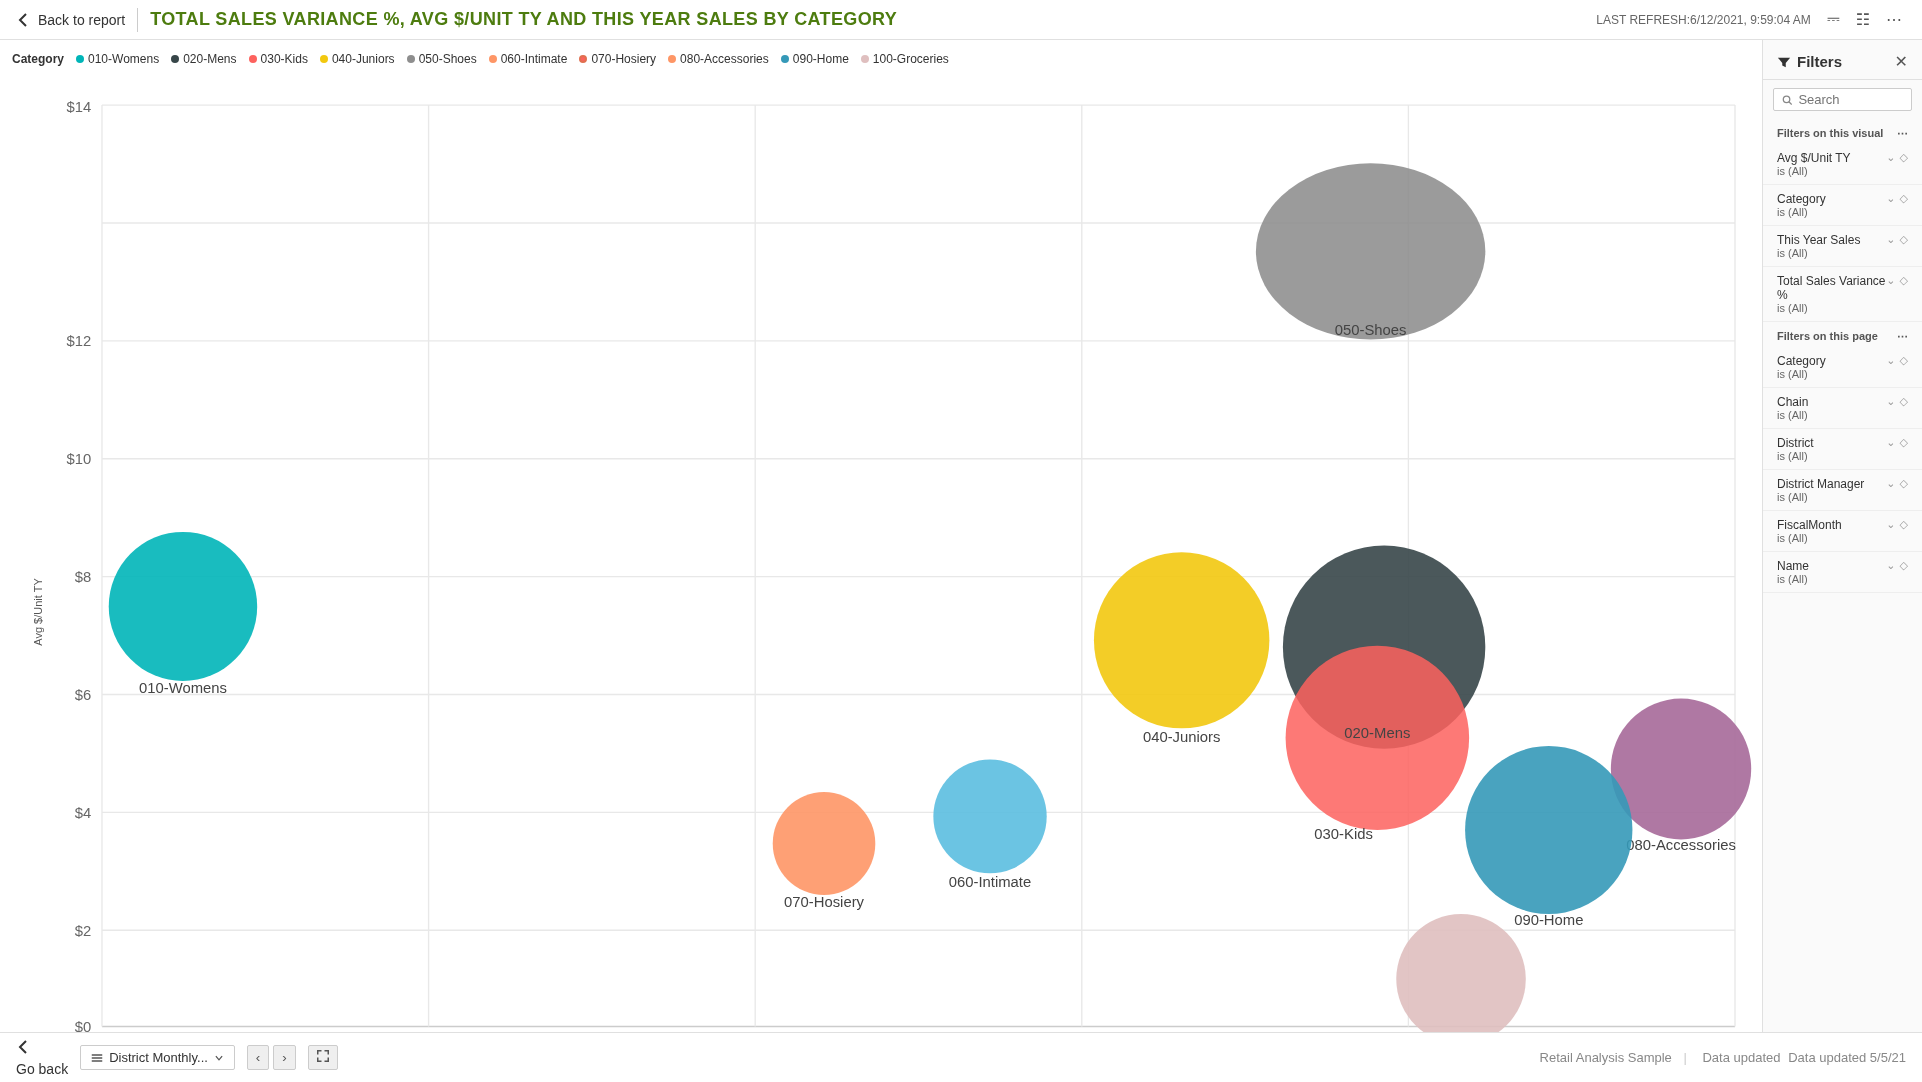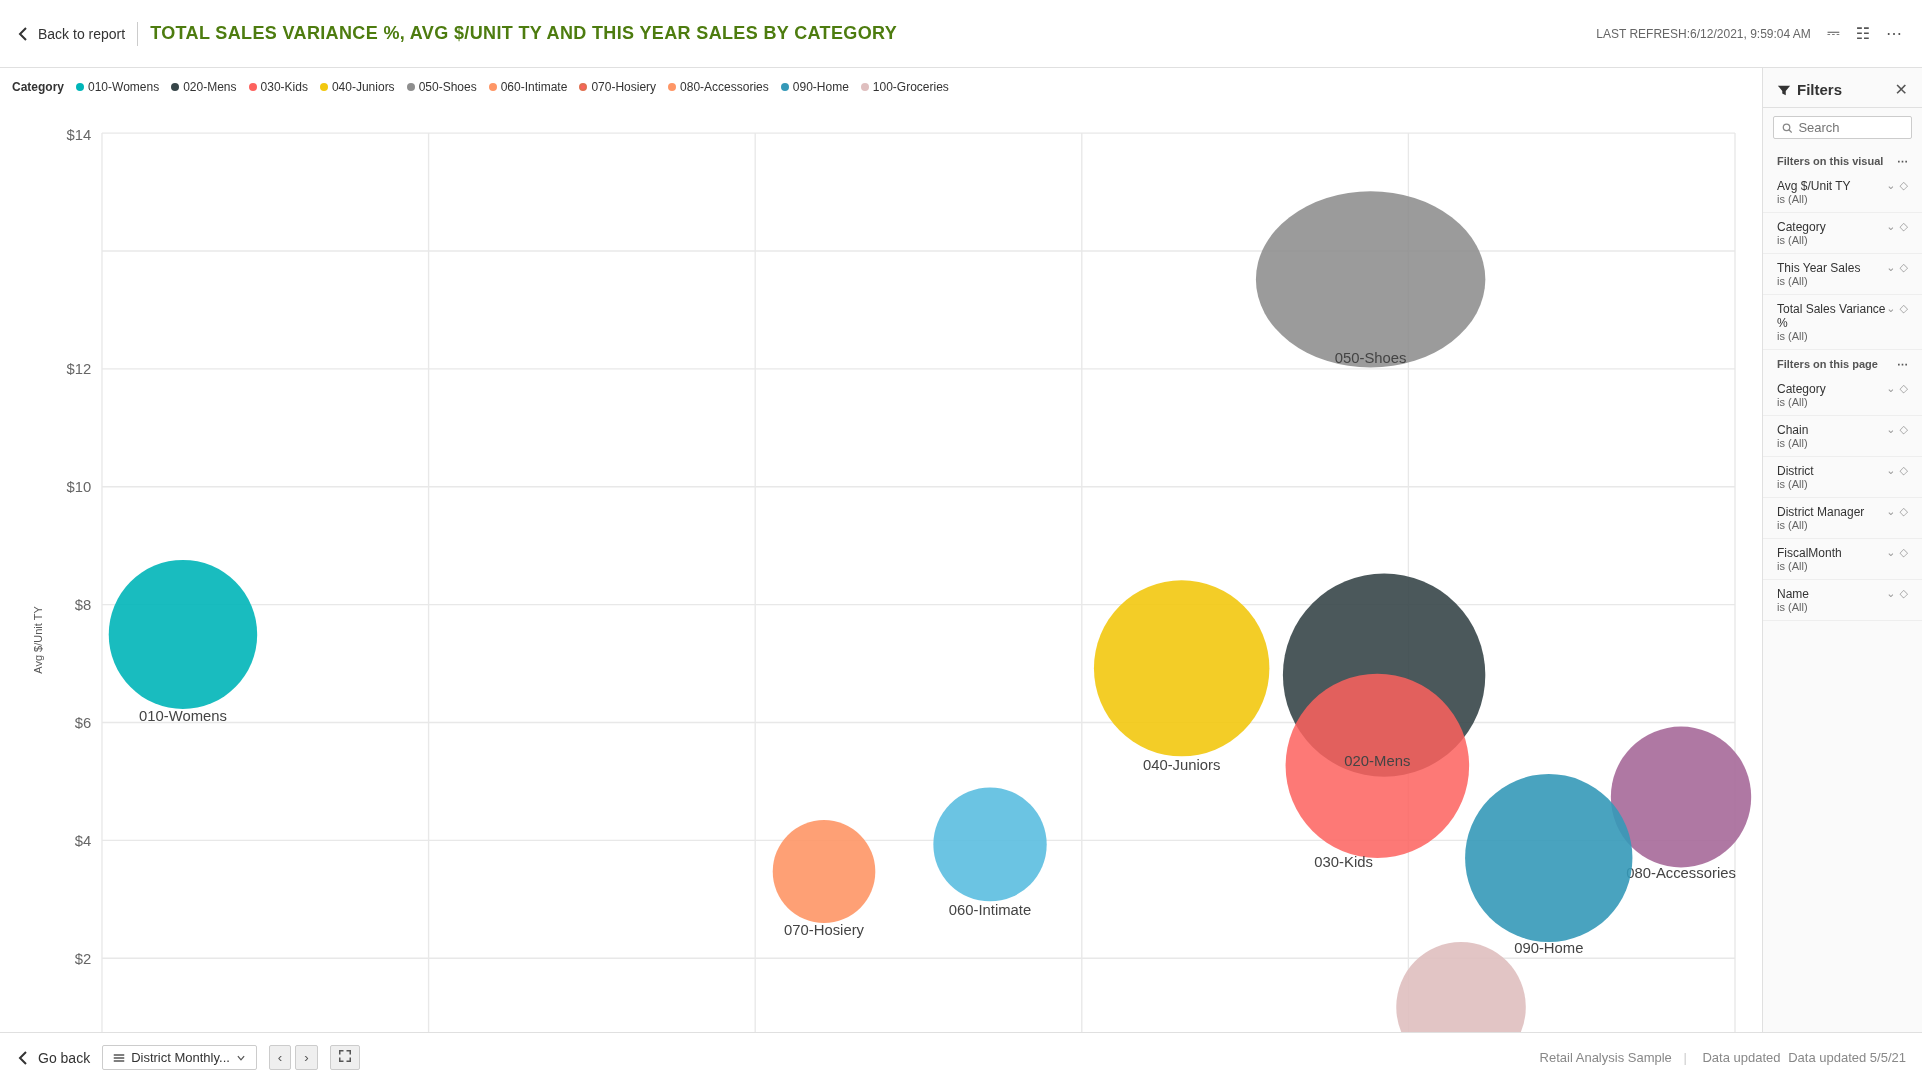--- a/index.html
+++ b/index.html
@@ -1,21 +1,21 @@
 <!DOCTYPE html>
 <html><head>
   <meta charset="utf-8">
   <style>
     * { box-sizing: border-box; margin: 0; padding: 0; }
     body { font-family: 'Segoe UI', Arial, sans-serif; background: #fff; width: 1922px; height: 1082px; overflow: hidden; display: flex; flex-direction: column; }
 
     
     .header {
       display: flex; align-items: center; justify-content: space-between;
-      padding: 8px 16px; border-bottom: 1px solid #e0e0e0; height: 68px; flex-shrink: 0;
+      padding: 8px 16px; border-bottom: 1px solid #e0e0e0; height: 40px; flex-shrink: 0;
     }
     .header-left { display: flex; align-items: center; gap: 12px; }
     .back-link { display: flex; align-items: center; gap: 6px; color: #333; font-size: 14px; cursor: pointer; text-decoration: none; }
     .back-link svg { width: 16px; height: 16px; }
     .divider-v { width: 1px; height: 24px; background: #ccc; }
     .chart-title { font-size: 18px; font-weight: 600; color: #4d7c0f; letter-spacing: 0.02em; }
     .header-right { font-size: 12px; color: #666; display: flex; align-items: center; gap: 12px; }
     .header-icons { display: flex; gap: 8px; }
     .icon-btn { cursor: pointer; color: #555; font-size: 16px; padding: 4px; }
 
@@ -58,21 +58,21 @@
     .filter-item-name { font-size: 12px; color: #333; font-weight: 500; }
     .filter-item-value { font-size: 11px; color: #666; }
     .filter-item-icons { display: flex; align-items: center; gap: 4px; color: #999; font-size: 11px; }
 
     
     .footer {
       display: flex; align-items: center; justify-content: space-between;
       padding: 0 16px; height: 50px; border-top: 1px solid #e0e0e0; background: #fff; flex-shrink: 0;
     }
     .footer-left { display: flex; align-items: center; gap: 12px; }
-    .footer-go-back { display: flex; align-items: center; gap: 6px; font-size: 14px; color: #333; cursor: pointer; }
+    .footer-go-back { display: flex; align-items: flex-start; gap: 6px; font-size: 14px; color: #333; cursor: pointer; flex-direction: column; }
     .footer-tab { display: flex; align-items: center; gap: 6px; font-size: 13px; color: #333; cursor: pointer;
       border: 1px solid #ccc; border-radius: 2px; padding: 4px 10px; }
     .footer-nav { display: flex; gap: 4px; }
     .footer-nav-btn { padding: 4px 8px; border: 1px solid #ccc; border-radius: 2px; cursor: pointer; color: #555; }
     .footer-expand { cursor: pointer; color: #555; padding: 4px 8px; border: 1px solid #ccc; border-radius: 2px; }
     .footer-right { font-size: 13px; color: #555; }
     .footer-right span { color: #888; margin-left: 4px; }
 
     
     .bubble-label { font-size: 11px; fill: #444; text-anchor: middle; }

